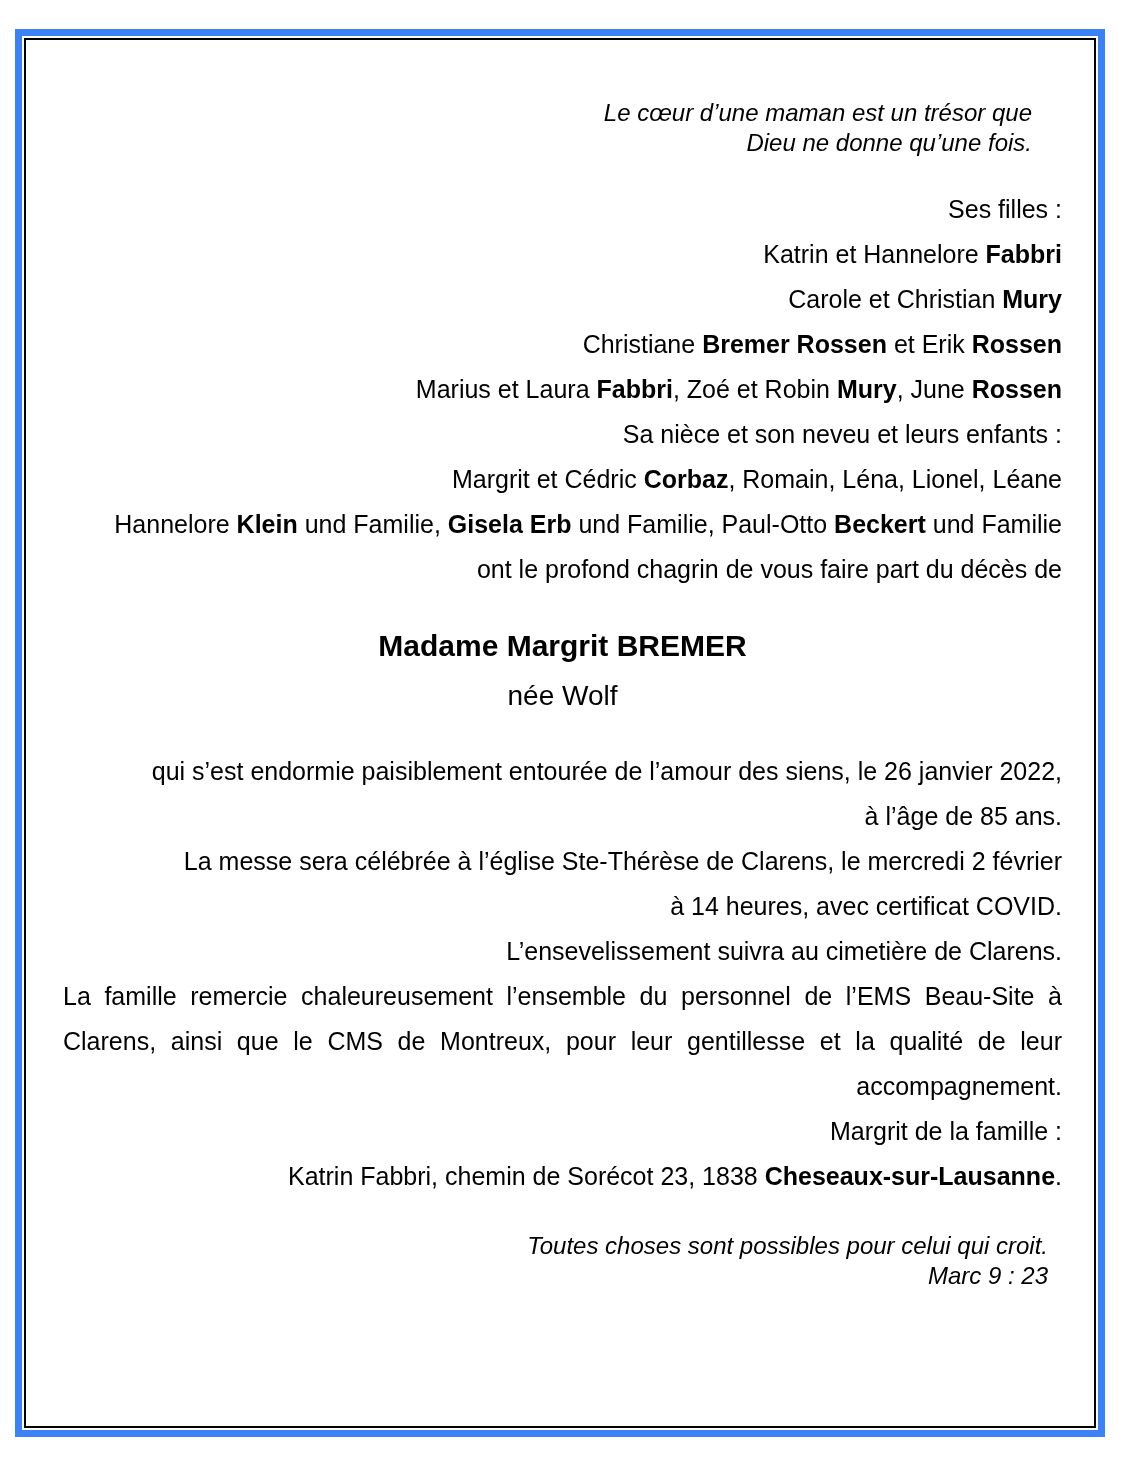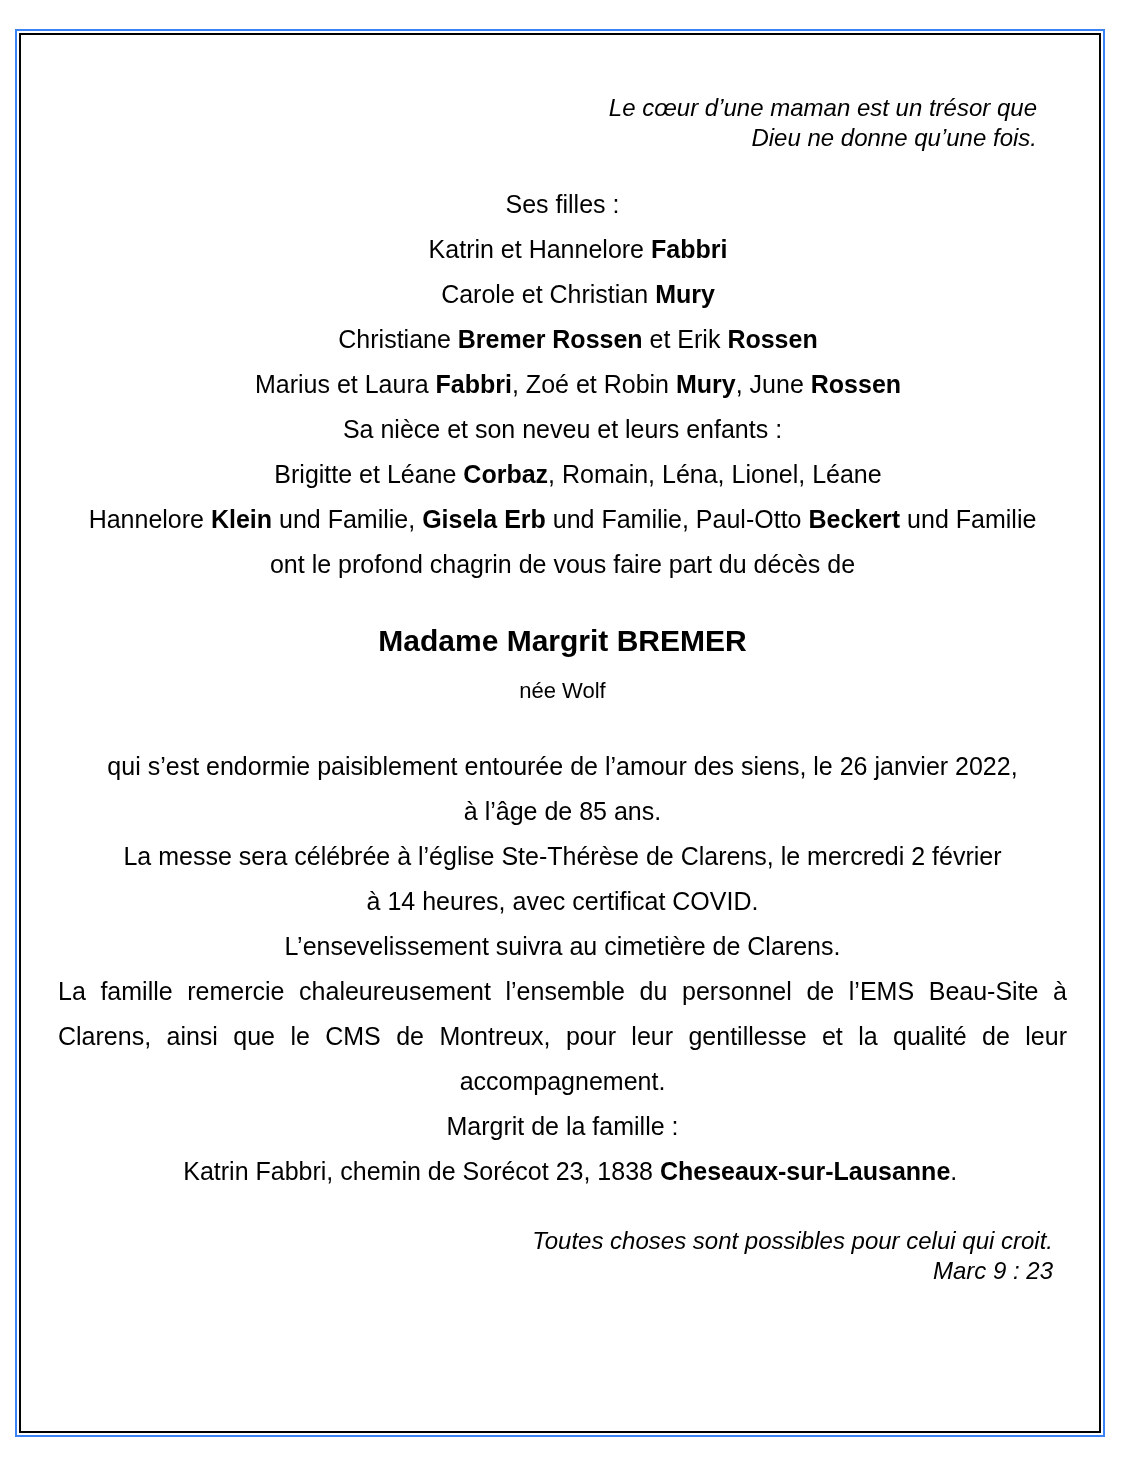--- a/index.html
+++ b/index.html
@@ -11,21 +11,21 @@
   }
   .page {
     position: relative;
     width: 1126px; height: 1478px;
     background: #ffffff;
     overflow: hidden;
   }
   .frame-outer {
     position: absolute;
     left: 15px; top: 29px; right: 21px; bottom: 41px;
-    border: 2px solid #3b82f6;
+    border: 7px solid #3b82f6;
     padding: 2px;
     box-sizing: border-box;
   }
   .frame-inner {
     width: 100%; height: 100%;
     border: 2px solid #000000;
     box-sizing: border-box;
     overflow: hidden;
   }
   .content {
@@ -40,38 +40,38 @@
     text-align: right;
   }
   .epigraph-top { margin-top: 58px; padding-right: 30px; }
   .epigraph-bottom { margin-top: 32px; padding-right: 14px; }
   .body-block { }
   .family { margin-top: 29px; }
   .details { margin-top: 38px; }
   .line {
     line-height: 45px;
     white-space: nowrap;
-    text-align: center;
+    text-align: right;
   }
   .line.justify {
     white-space: normal;
     text-align: justify;
     text-align-last: justify;
   }
   .b { font-weight: bold; }
   .deceased-name {
     margin: 34px 0 8px 0;
     font-size: 30px;
     font-weight: bold;
     line-height: 40px;
     text-align: center;
   }
   .maiden-name {
     margin-top: 15px;
-    font-size: 22px;
+    font-size: 28px;
     line-height: 30px;
     text-align: center;
     font-weight: normal;
   }
 </style>
 </head>
 <body>
 
 <div class="page">
   <div class="frame-outer">
@@ -83,21 +83,21 @@
           <div class="q-line">Dieu ne donne qu’une fois.</div>
         </div>
 
         <div class="body-block family">
             <div class="line"><span>Ses filles :</span></div>
             <div class="line" style="padding-left: 31px;"><span>Katrin et Hannelore </span><span class="b">Fabbri</span></div>
             <div class="line" style="padding-left: 31px;"><span>Carole et Christian </span><span class="b">Mury</span></div>
             <div class="line" style="padding-left: 31px;"><span>Christiane </span><span class="b">Bremer Rossen</span><span> et Erik </span><span class="b">Rossen</span></div>
             <div class="line" style="padding-left: 31px;"><span>Marius et Laura </span><span class="b">Fabbri</span><span>, Zoé et Robin </span><span class="b">Mury</span><span>, June </span><span class="b">Rossen</span></div>
             <div class="line"><span>Sa nièce et son neveu et leurs enfants :</span></div>
-            <div class="line" style="padding-left: 31px;"><span>Brigitte et Léane </span><span class="b">Corbaz</span><span>, Romain, Léna, Lionel, Léane</span></div>
+            <div class="line" style="padding-left: 31px;"><span>Margrit et Cédric </span><span class="b">Corbaz</span><span>, Romain, Léna, Lionel, Léane</span></div>
             <div class="line"><span>Hannelore </span><span class="b">Klein</span><span> und Familie, </span><span class="b">Gisela Erb</span><span> und Familie, Paul-Otto </span><span class="b">Beckert</span><span> und Familie</span></div>
             <div class="line"><span>ont le profond chagrin de vous faire part du décès de</span></div>
           </div>
 
         <h1 class="deceased-name">Madame Margrit BREMER</h1>
         <div class="maiden-name">née Wolf</div>
 
         <div class="body-block details">
             <div class="line"><span>qui s’est endormie paisiblement entourée de l’amour des siens, le 26 janvier 2022,</span></div>
             <div class="line"><span>à l’âge de 85 ans.</span></div>

